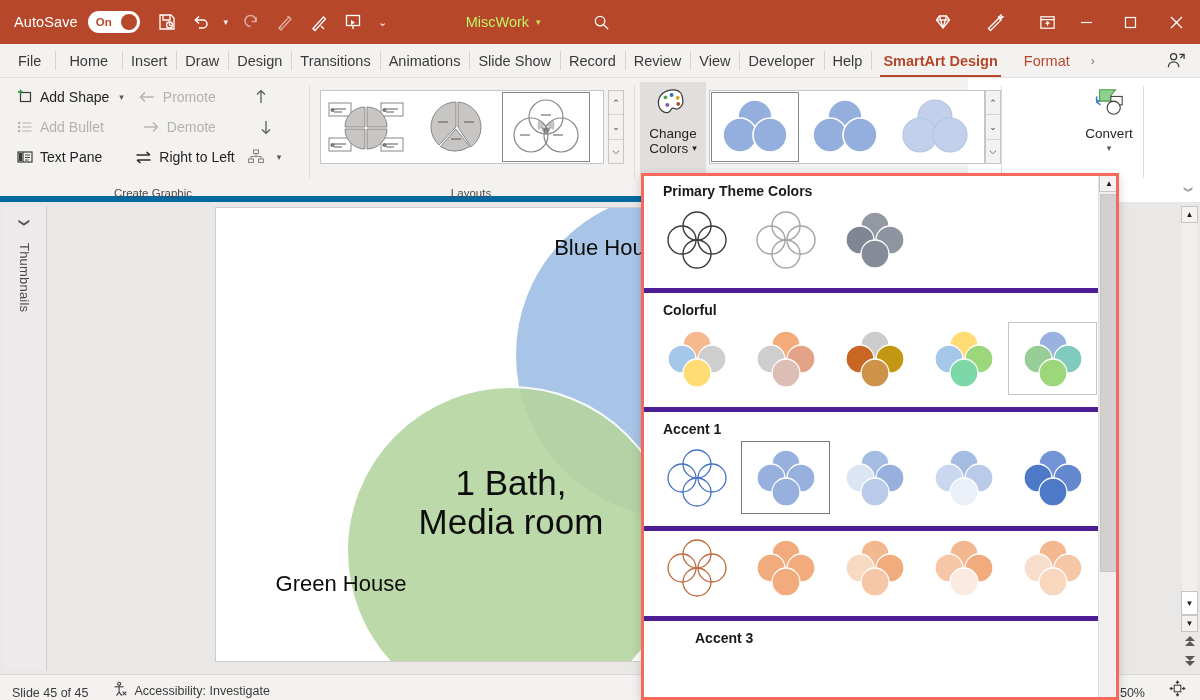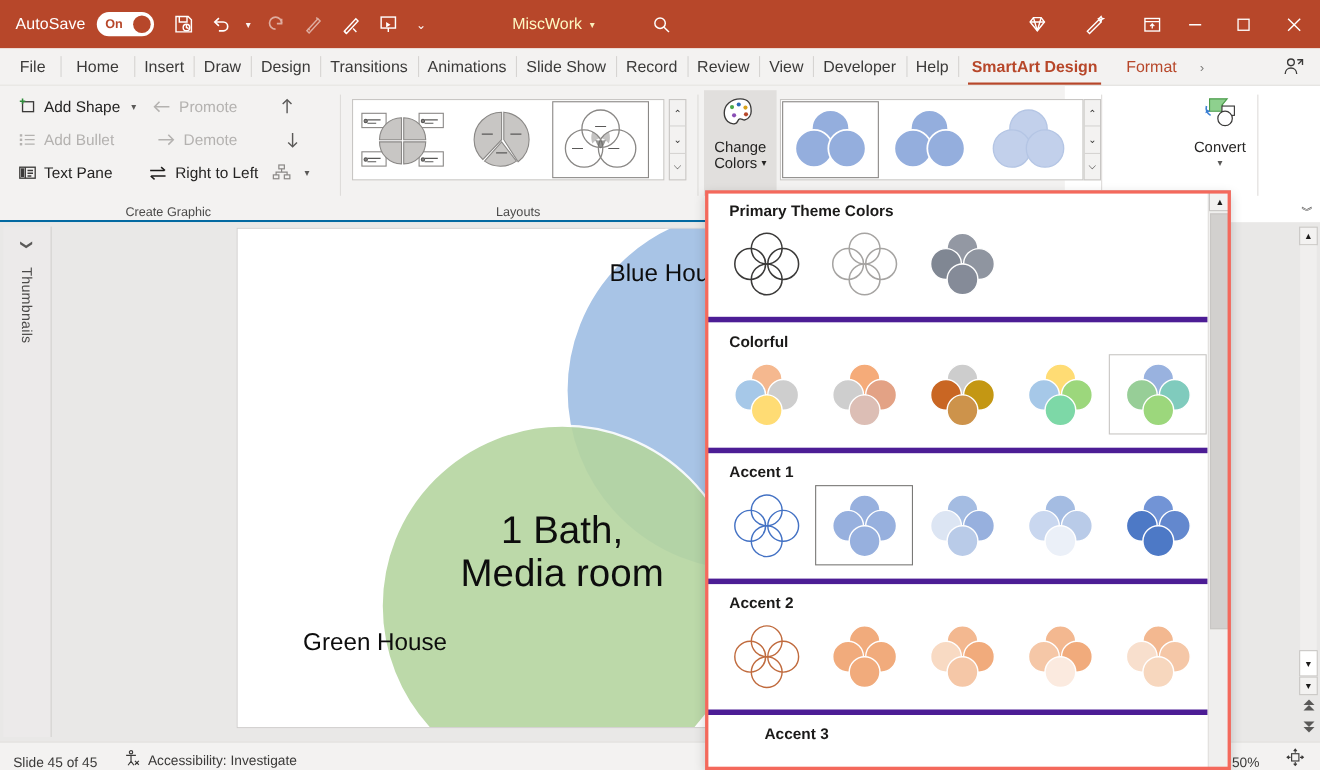--- a/index.html
+++ b/index.html
@@ -29,21 +29,21 @@
     position: absolute; right: 3px; top: 3px; width: 16px; height: 16px;
     border-radius: 50%; background: #b7472a;
   }
   .tbicon {
     height: 44px; min-width: 34px; display: flex; align-items: center;
     justify-content: center; color: #fff;
   }
   .tbicon.dim { opacity: .55; }
   .tbicon svg { display: block; }
   .tb-title {
-    color: #fef9c3; font-size: 14.5px; display: flex; align-items: center; gap: 7px;
+    color: #bef264; font-size: 14.5px; display: flex; align-items: center; gap: 7px;
   }
   .tb-spacer { flex: 1; }
   .caret-sm { font-size: 9px; opacity: .95; }
 
   
   .tabbar {
     position: absolute; left: 0; top: 44px; width: 1200px; height: 34px;
     background: #f3f2f1; display: flex; align-items: stretch;
     border-bottom: 1px solid #e3e1df;
   }
@@ -63,21 +63,21 @@
     position: absolute; left: 9px; right: 9px; bottom: 0; height: 2.5px;
     background: #b7472a;
   }
   .tab.chev { padding: 0 7px; color: #7a7977; font-size: 12px; }
   .tab.nodiv::before { display: none; }
   .share-ic { margin-left: auto; display: flex; align-items: center; padding: 0 14px 0 6px; }
 
   
   .ribbon {
     position: absolute; left: 0; top: 78px; width: 968px; height: 124px;
-    background: #f3f2f1; border-bottom: 2px solid #0369a1;
+    background: #f3f2f1; border-bottom: 6px solid #0369a1;
   }
   .rgroup { position: absolute; top: 0; height: 124px; }
   .rgroup .glabel {
     position: absolute; bottom: 3px; left: 0; right: 0; text-align: center;
     font-size: 11.5px; color: #4b4a49;
   }
   .rgroup .gsep {
     position: absolute; top: 8px; bottom: 24px; right: 0; width: 1px; background: #dedcda;
   }
 
@@ -842,21 +842,20 @@
                   <circle cx="22" cy="32" r="14" fill="#4472c4"></circle>
                 <circle cx="52" cy="32" r="14" fill="#5b82cc"></circle>
                   <circle cx="37" cy="46" r="14" fill="#4472c4"></circle>
               </g>
             </svg>
           </div>
         </div>
       </div>
 
       <div class="dd-section">
-        <div class="dd-head">Accent 2</div>
         <div class="dd-row">
           <div class="dd-thumb">
             <svg width="74" height="64" viewBox="0 0 74 64">
               <g fill="none" stroke="#c06b3e" stroke-width="1.3">
                 <circle cx="37" cy="18" r="14"></circle>
                   <circle cx="22" cy="32" r="14"></circle>
                 <circle cx="52" cy="32" r="14"></circle>
                   <circle cx="37" cy="46" r="14"></circle>
               </g>
             </svg>

